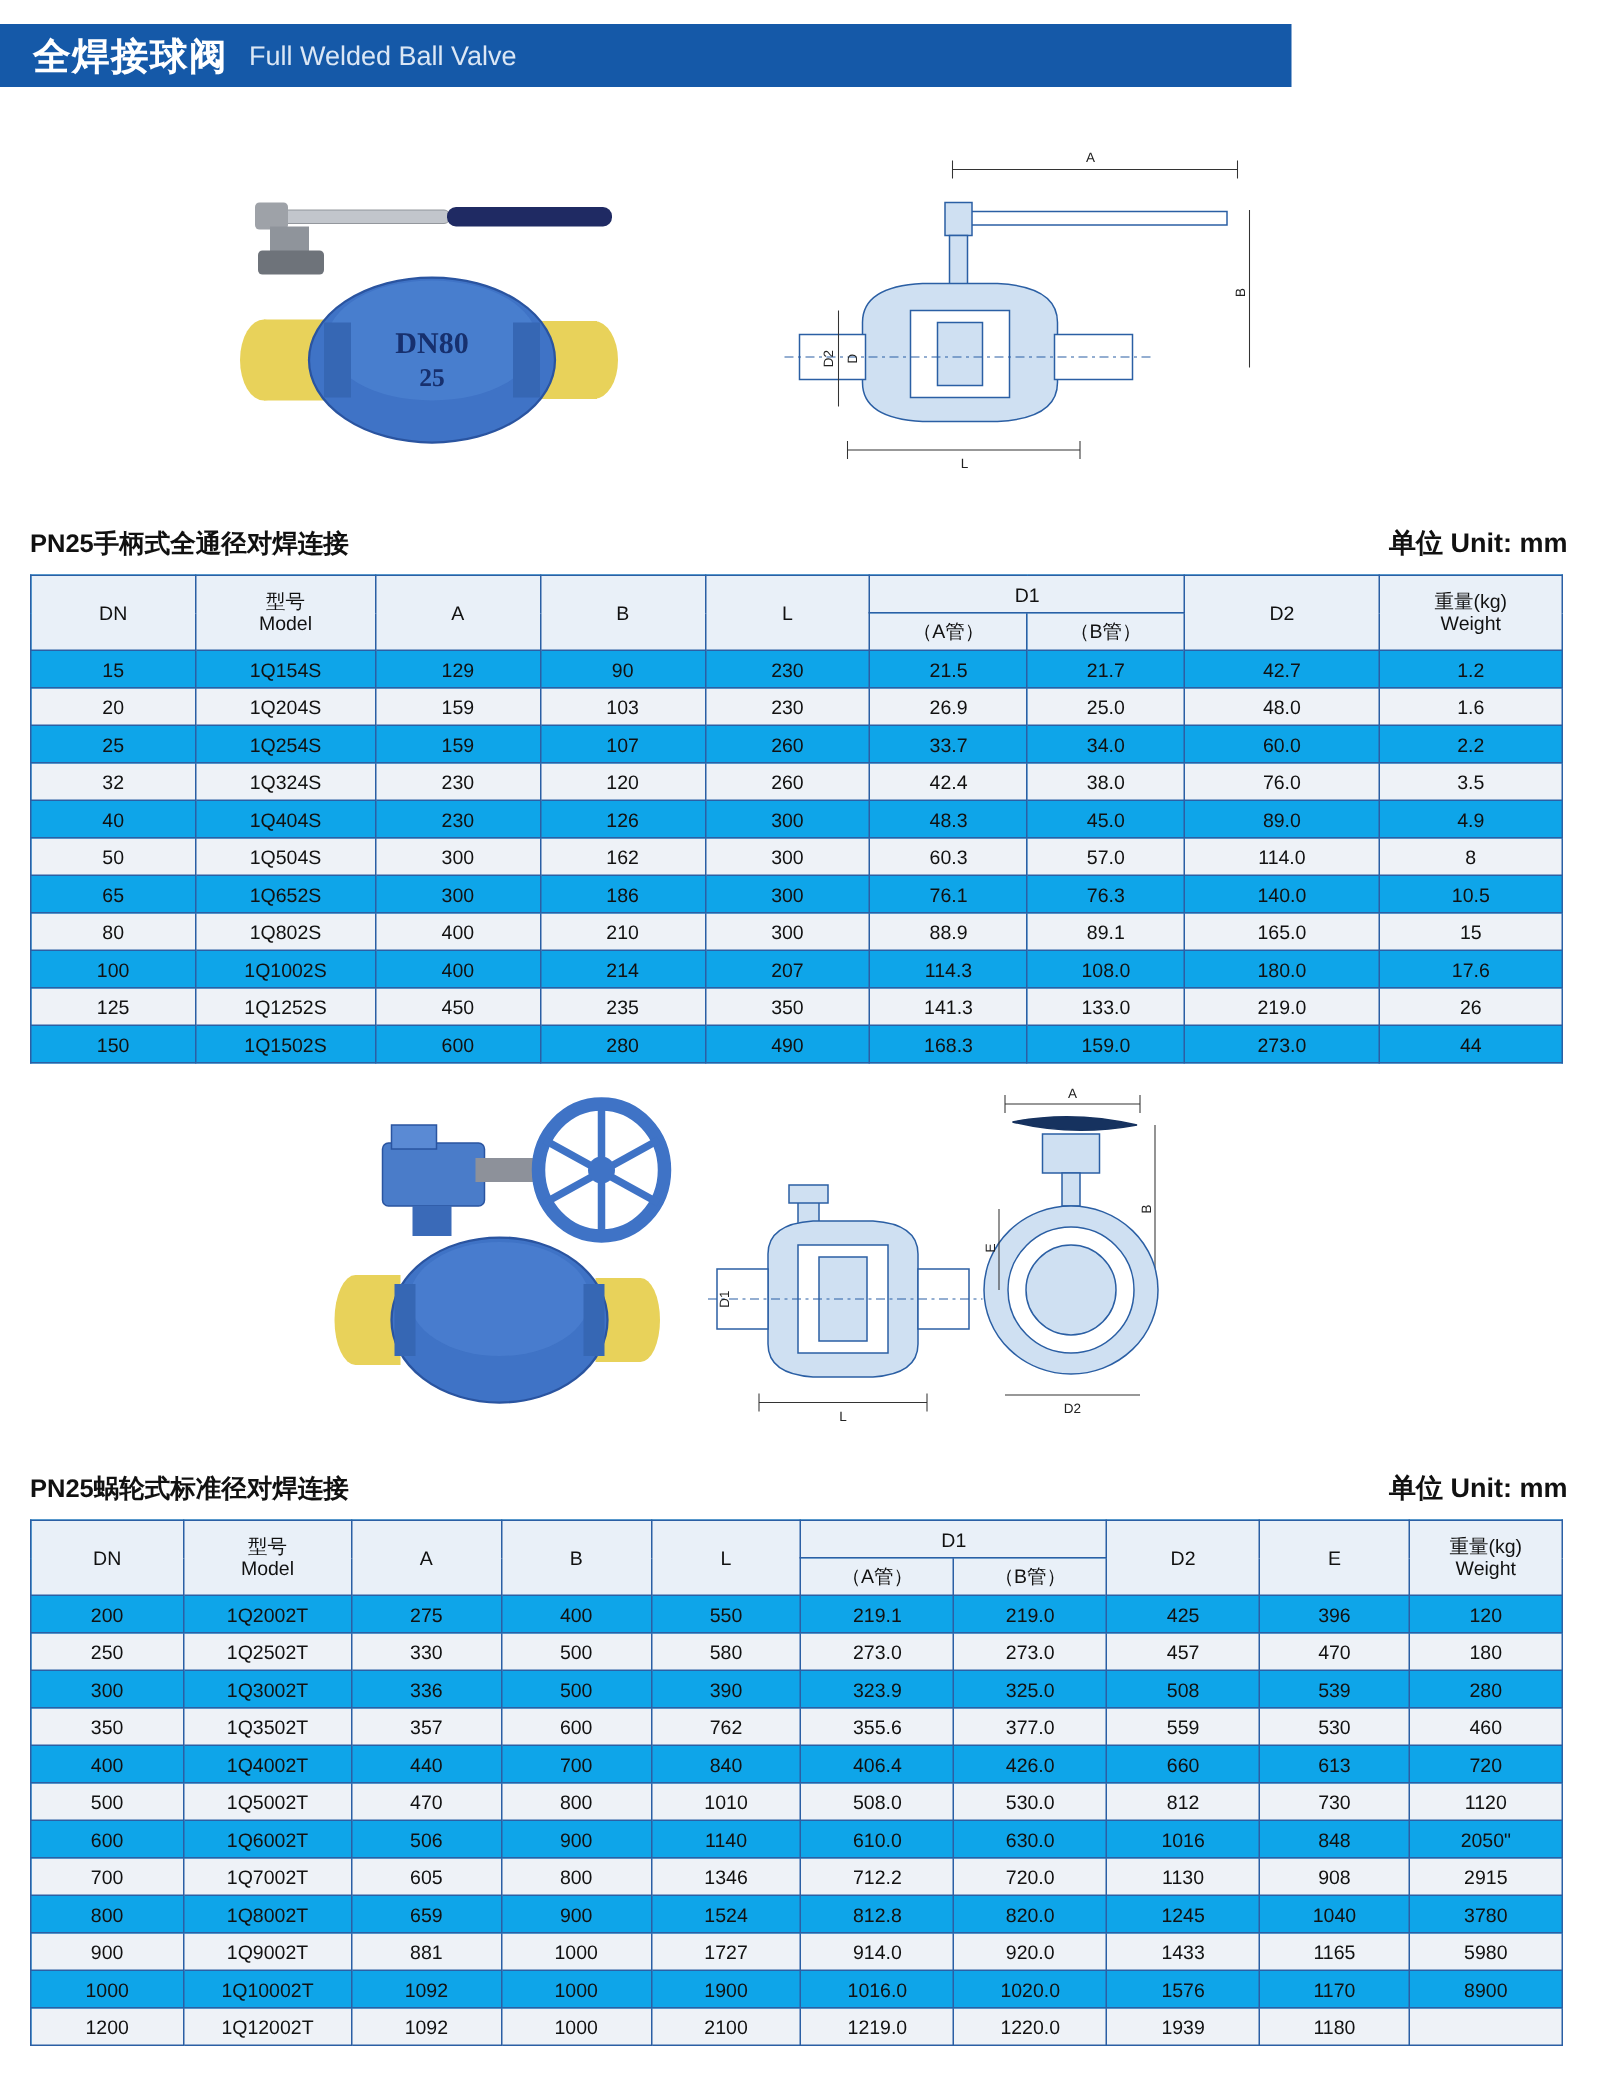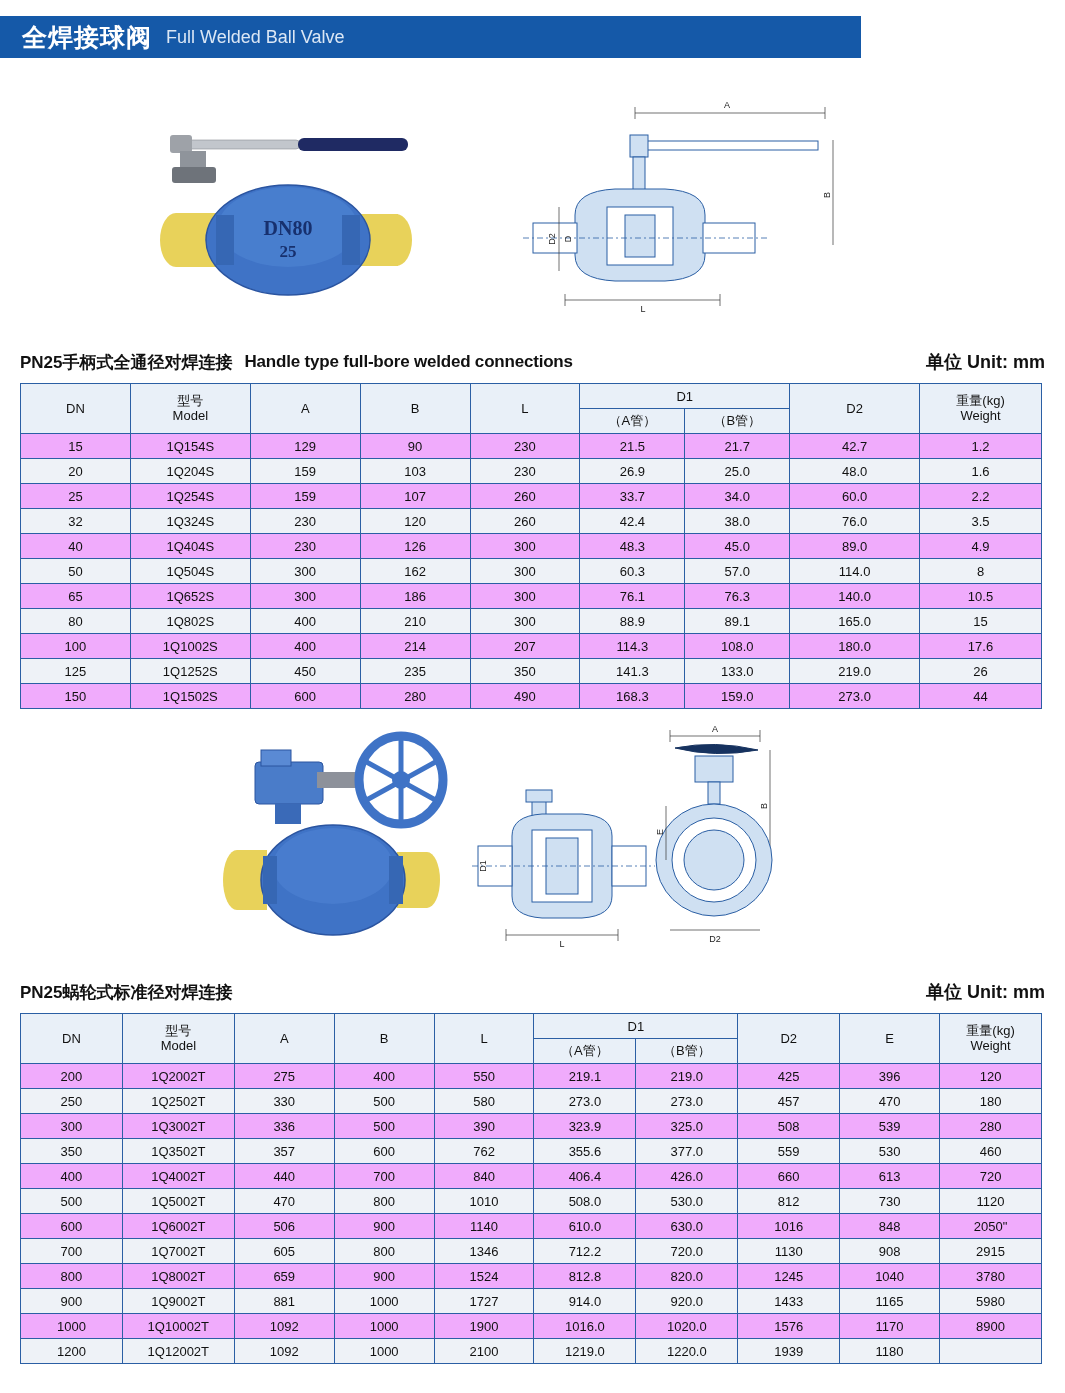--- a/index.html
+++ b/index.html
@@ -31,21 +31,21 @@
     display:flex;align-items:center;
   }
   .sect-title .t-cn{font-size:17px;font-weight:bold;color:#111;}
   .sect-title .t-en{font-size:17px;font-weight:bold;color:#111;margin-left:12px;letter-spacing:-0.2px;}
   .sect-title .unit{margin-left:auto;font-size:18px;font-weight:bold;}
 
   
   table.spec{
     position:absolute;left:20px;border-collapse:collapse;
     width:1022px;
-    background:#f0abfc;
+    background:#0ea5e9;
   }
   table.spec th, table.spec td{
     border:1px solid #2b5fa4;
     text-align:center;
     font-size:13px;
     color:#111;
     padding:0;
     height:24px;
     font-weight:normal;
   }
@@ -136,21 +136,20 @@
 
     <line x1="50" y1="205" x2="205" y2="205" class="dimline"></line>
     <line x1="50" y1="199" x2="50" y2="211" class="dimline"></line>
     <line x1="205" y1="199" x2="205" y2="211" class="dimline"></line>
     <text x="128" y="217" class="cap" text-anchor="middle">L</text>
   </svg>
 </div>
 
 <div class="sect-title" style="top:350px;">
   <span class="t-cn">PN25手柄式全通径对焊连接</span>
-  <span class="t-en">Handle type full-bore welded connections</span>
   <span class="unit">单位 Unit: mm</span>
 </div>
 
 <table class="spec" style="top:383px;">
   <colgroup>
     <col style="width:110px">
       <col style="width:120px">
       <col style="width:110px">
     <col style="width:110px">
       <col style="width:110px">

